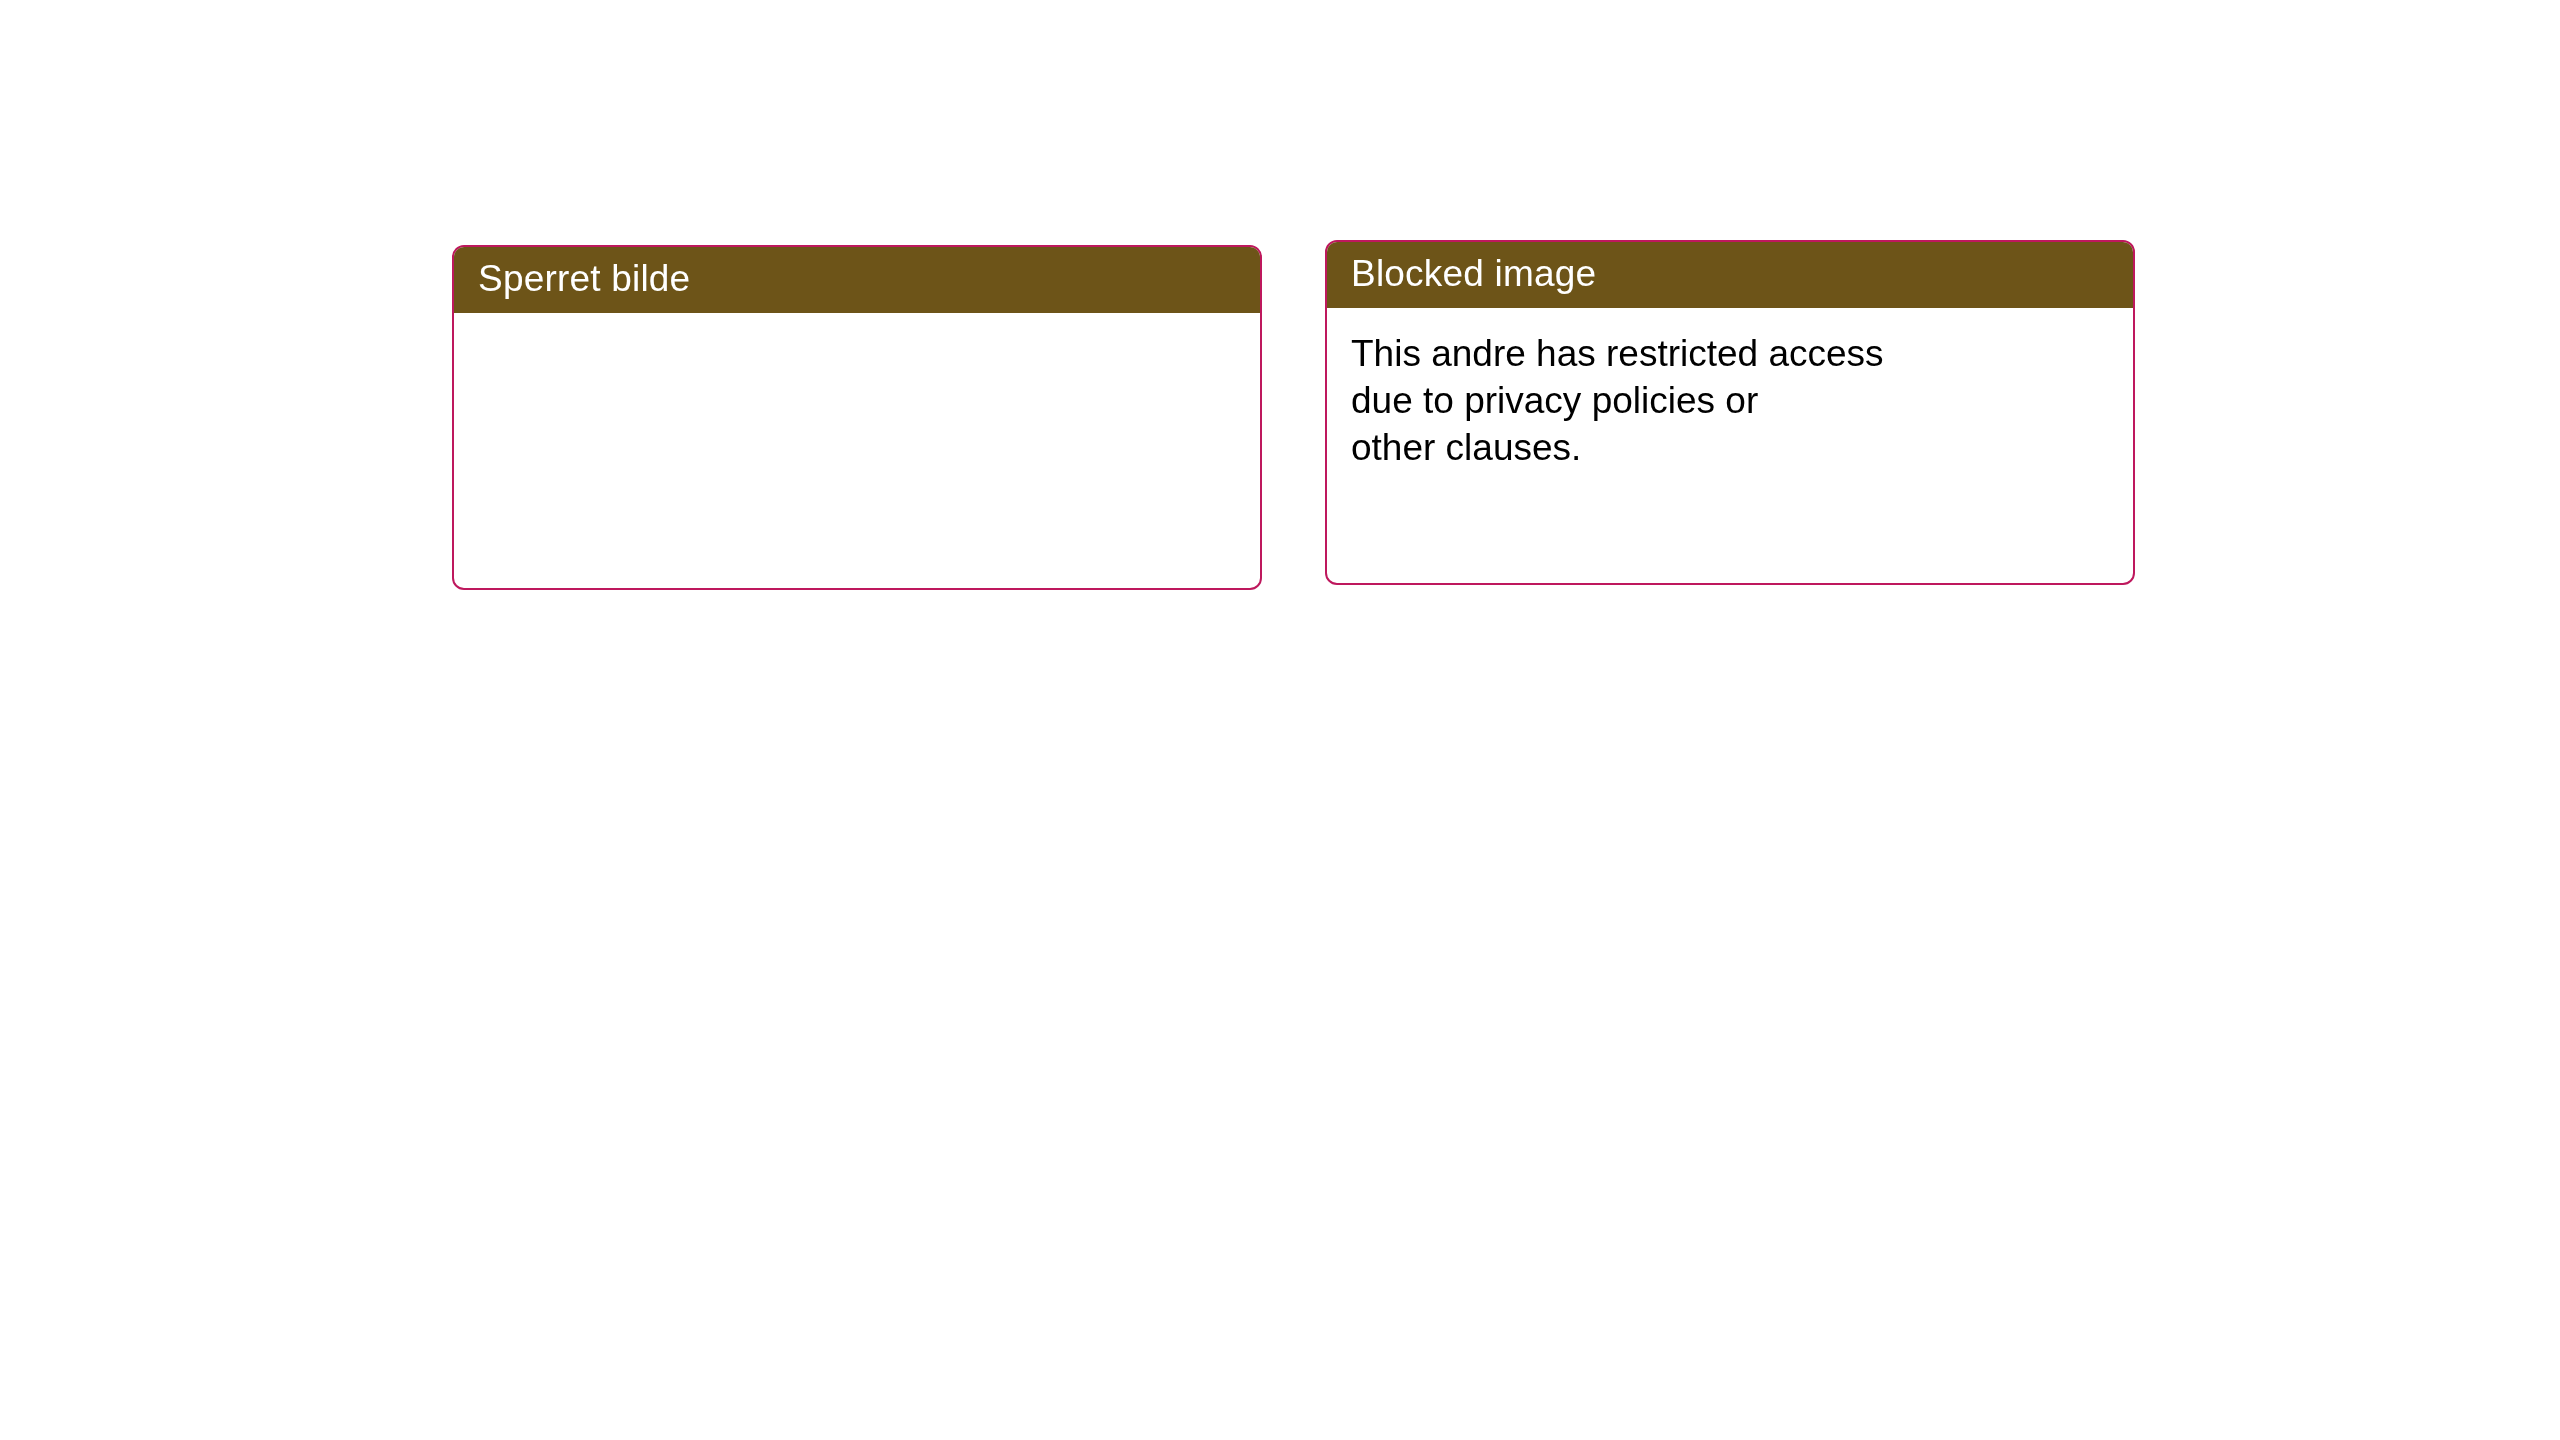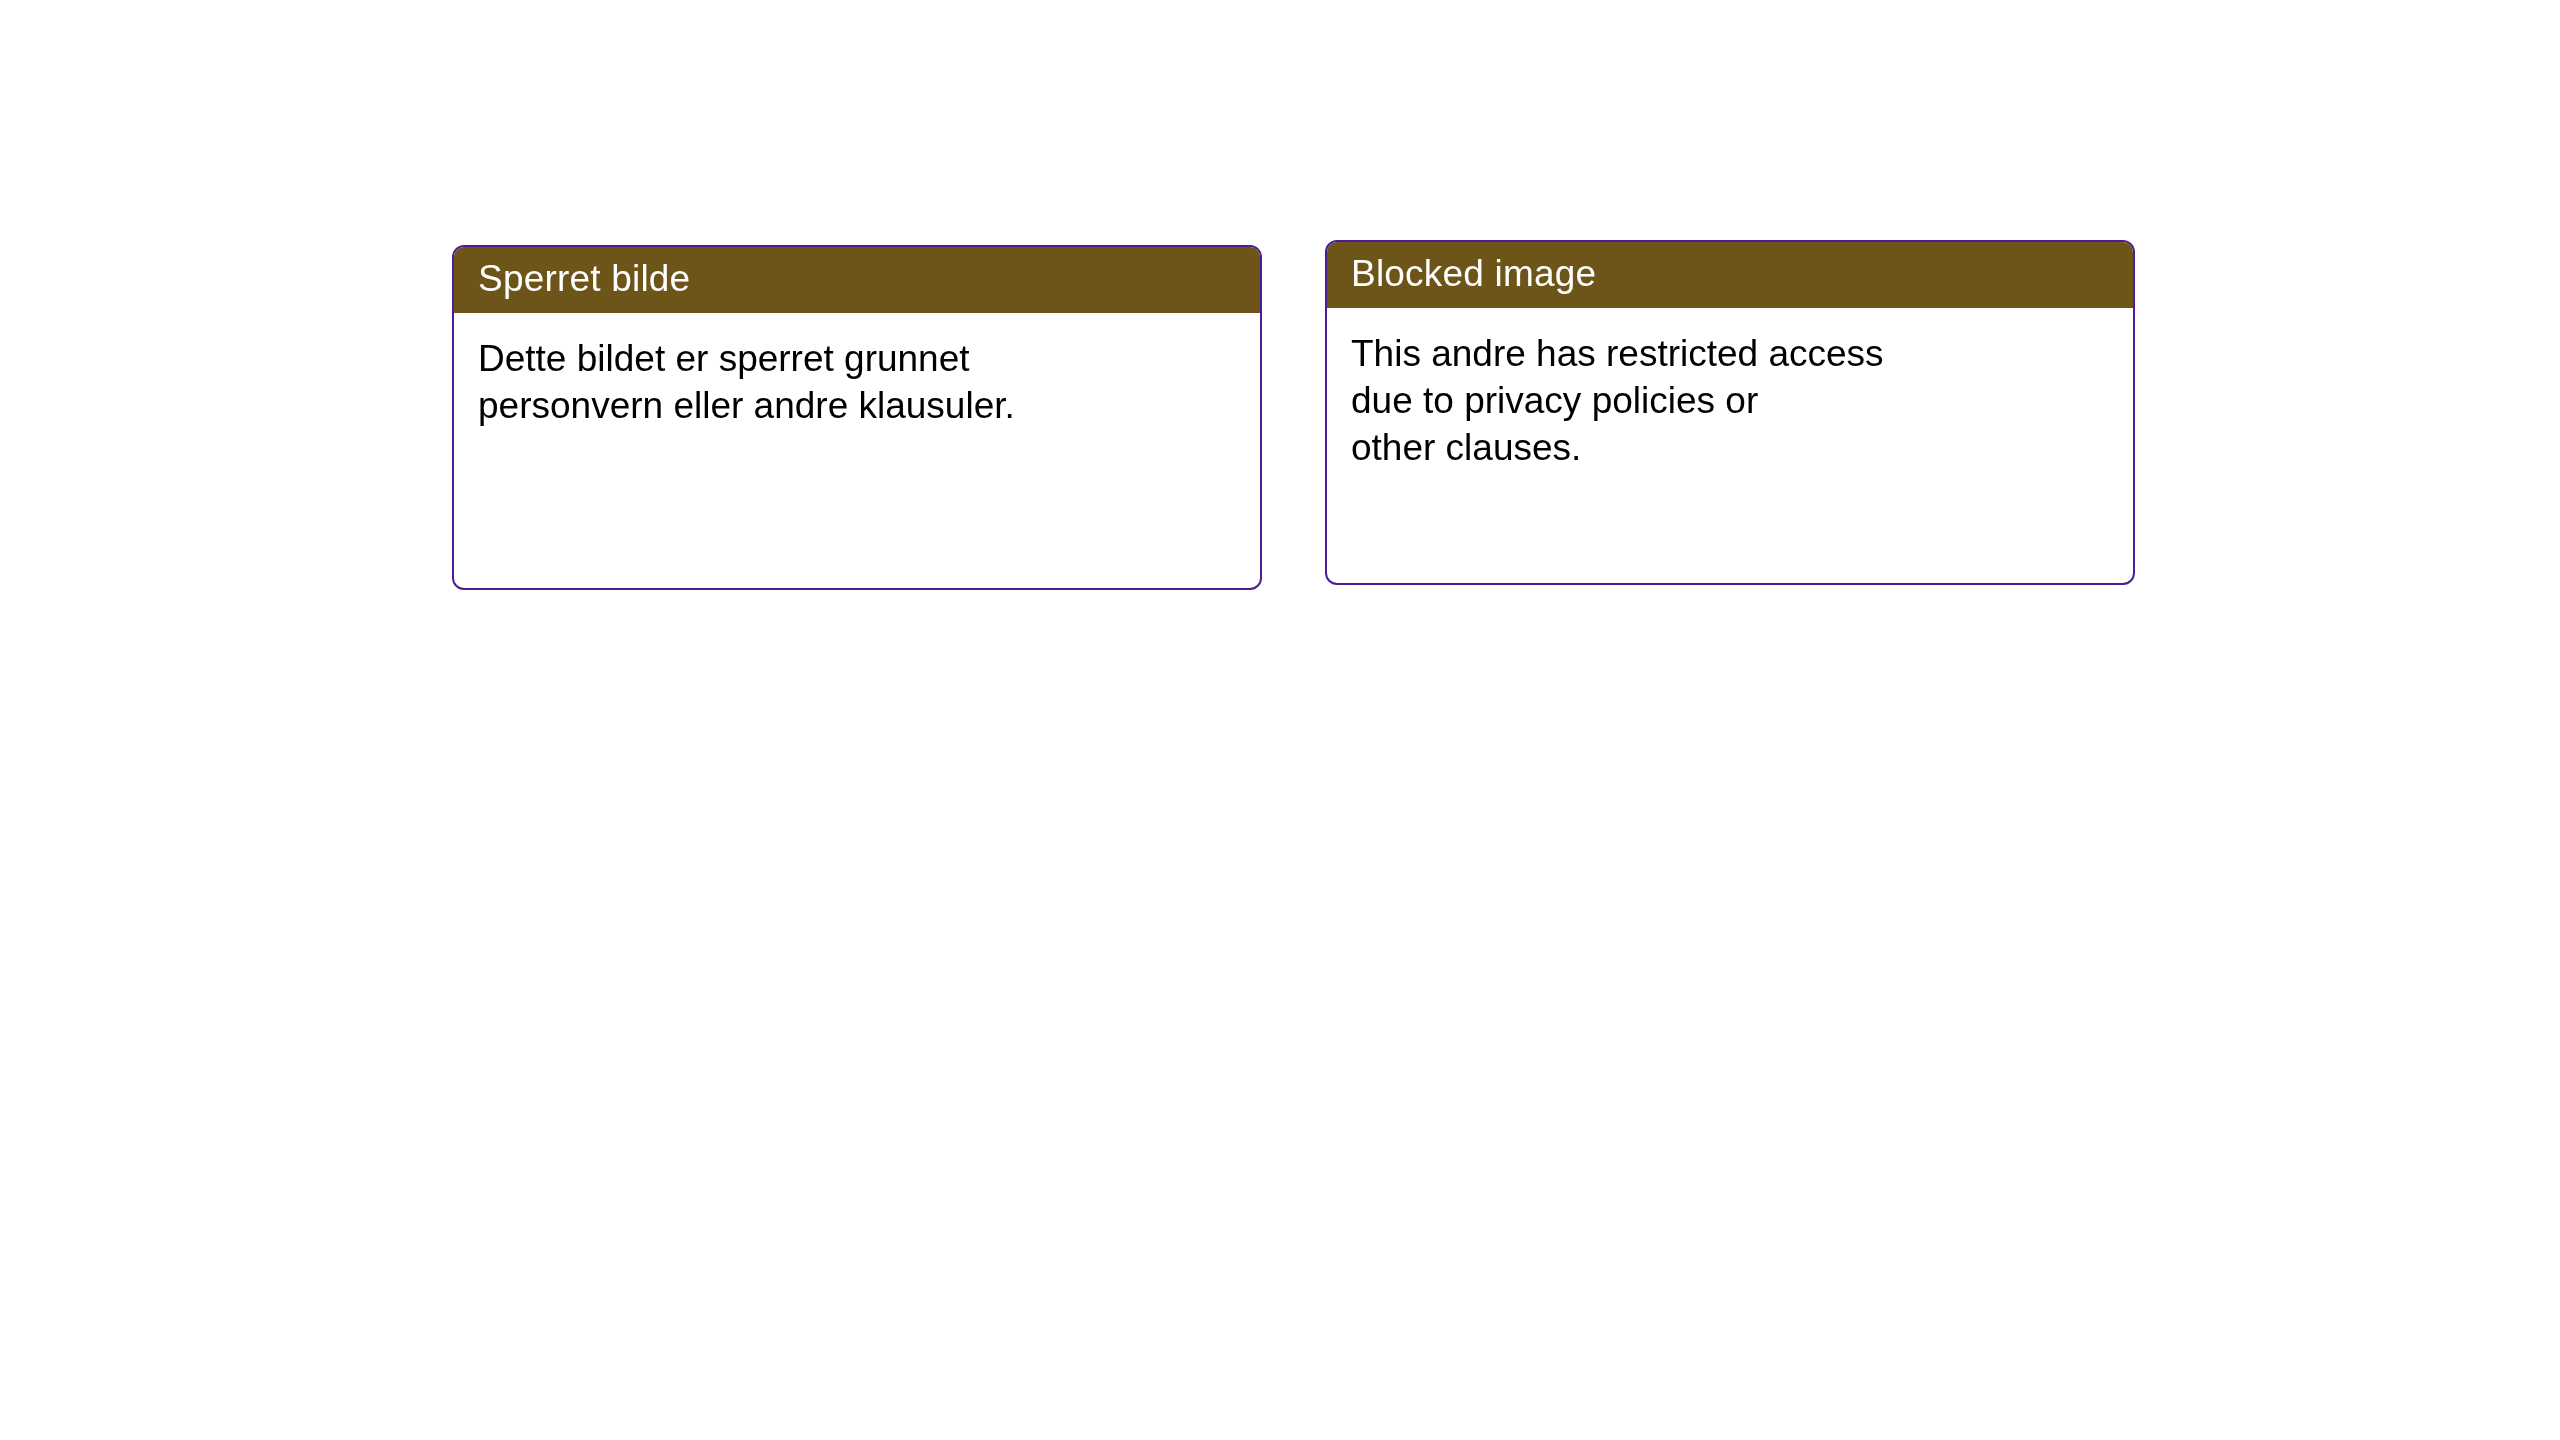--- a/index.html
+++ b/index.html
@@ -19,21 +19,21 @@
   .stage {
     position: relative;
     width: 2560px;
     height: 1440px;
   }
 
   .notice-card {
     position: absolute;
     box-sizing: border-box;
     background: #ffffff;
-    border: 2px solid #4c1d95;
+    border: 2px solid #be185d;
     border-radius: 12px;
     overflow: hidden;
   }
 
   .notice-card .card-header {
     box-sizing: border-box;
     background: #6d5418;
     color: #ffffff;
     font-size: 37px;
     line-height: 1.1;
@@ -69,22 +69,20 @@
     height: 345px;
   }
 </style>
 </head>
 <body>
 
 <div class="stage">
 
   <section class="notice-card" id="card-no">
     <div class="card-header">Sperret bilde</div>
-    <div class="card-body">Dette bildet er sperret grunnet
-personvern eller andre klausuler.</div>
   </section>
 
   <section class="notice-card" id="card-en">
     <div class="card-header">Blocked image</div>
     <div class="card-body">This andre has restricted access
 due to privacy policies or
 other clauses.</div>
   </section>
 
 </div>

